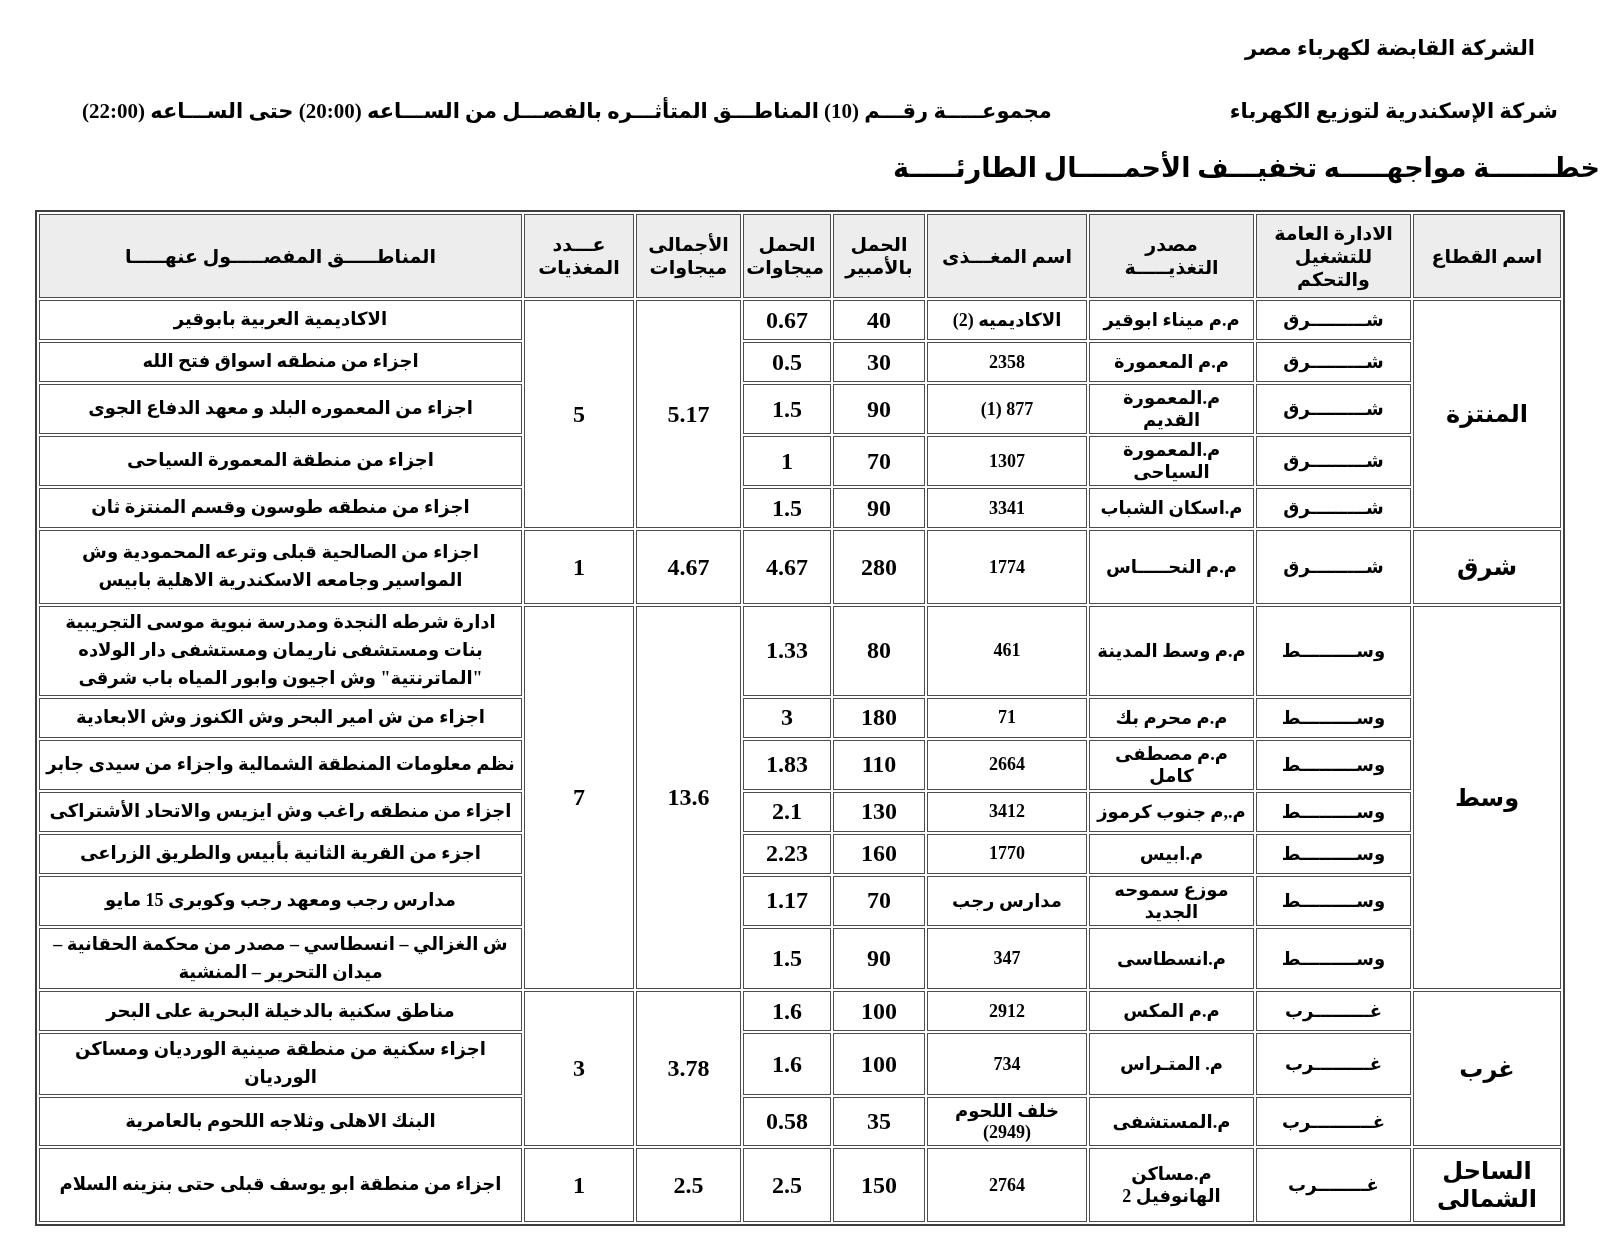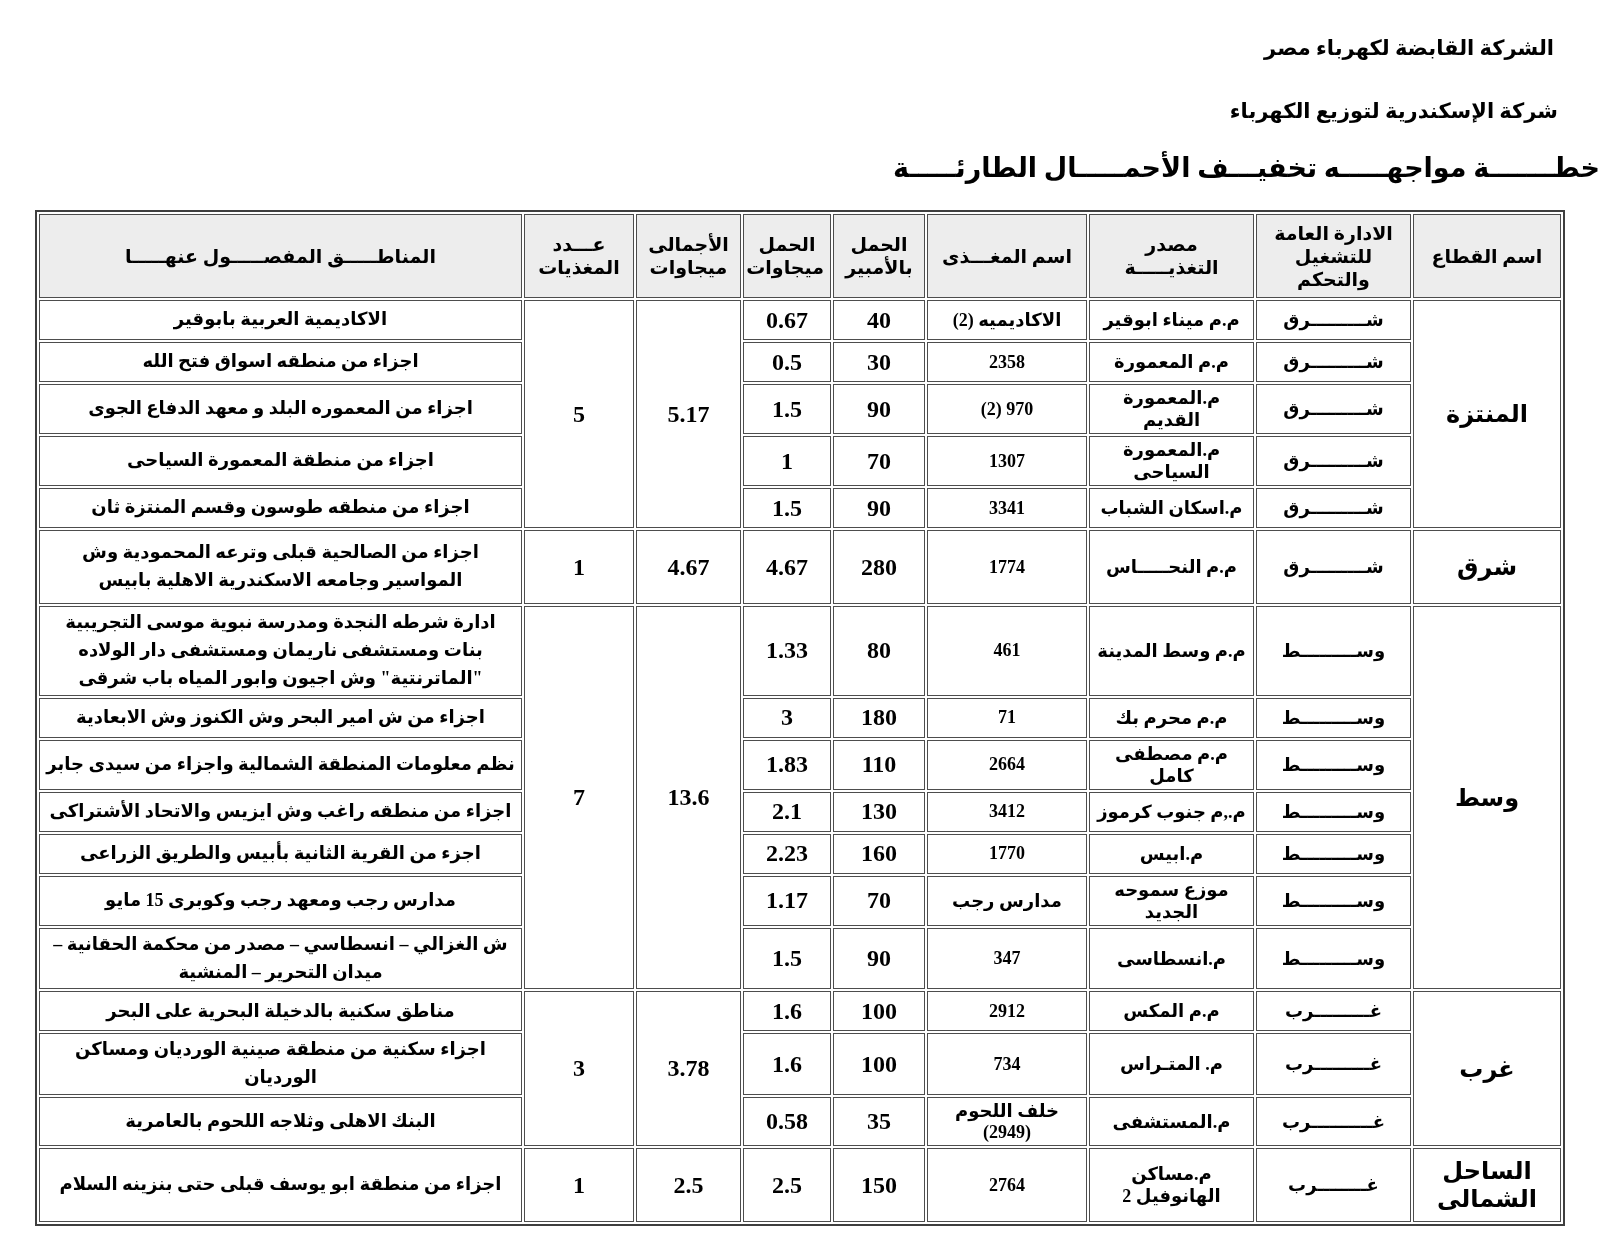--- a/index.html
+++ b/index.html
@@ -5,21 +5,21 @@
   * { margin:0; padding:0; box-sizing:border-box; }
   html,body { background:#ffffff; }
   body { width:1600px; height:1236px; overflow:hidden; }
   .page {
     width:1600px; height:1236px;
     direction:rtl;
     font-family:"Liberation Serif","DejaVu Sans",serif;
     font-weight:bold; color:#000;
     padding-top:36px;
   }
-  .company-top { text-align:right; padding-left:42px; padding-right:46px; font-size:21px; }
+  .company-top { text-align:right; padding-left:42px; padding-right:65px; font-size:21px; }
   .header-line2 {
     display:flex; justify-content:space-between; align-items:center;
     padding-right:42px; padding-left:82px; margin-top:38px;
   }
   .company-sub { font-size:21px;text-align:right; }
   .group-line  { font-size:21px; }
   .doc-title   { text-align:right; font-size:27px; margin-top:28px; }
 
   table.main {
     border-collapse:separate; border-spacing:2px;
@@ -41,20 +41,21 @@
 </style>
 </head>
 <body>
 
 <div class="page">
 
   <div class="company-top">الشركة القابضة لكهرباء مصر</div>
 
   <div class="header-line2">
     <div class="company-sub">شركة الإسكندرية لتوزيع الكهرباء</div>
+    <div class="group-line">مجموعـــــة رقـــم (10) المناطـــق المتأثـــره بالفصـــل من الســـاعه (20:00) حتى الســـاعه (22:00)</div>
   </div>
 
   <div class="doc-title">خطـــــــة مواجهـــــه تخفيـــف الأحمـــــال الطارئـــــة</div>
 
   <table class="main">
     <colgroup>
       <col style="width:148px">
       <col style="width:155px">
       <col style="width:165px">
       <col style="width:160px">
@@ -98,21 +99,21 @@
           <td class="txt">شـــــــــرق</td>
           <td class="txt">م.م المعمورة</td>
           <td class="txt">2358</td>
           <td class="num">30</td>
           <td class="num">0.5</td>
           <td class="area">اجزاء من منطقه اسواق فتح الله</td>
         </tr>
         <tr>
           <td class="txt">شـــــــــرق</td>
           <td class="txt">م.المعمورة القديم</td>
-          <td class="txt">970 (2)</td>
+          <td class="txt">877 (1)</td>
           <td class="num">90</td>
           <td class="num">1.5</td>
           <td class="area">اجزاء من المعموره البلد و معهد الدفاع الجوى</td>
         </tr>
         <tr>
           <td class="txt">شـــــــــرق</td>
           <td class="txt">م.المعمورة السياحى</td>
           <td class="txt">1307</td>
           <td class="num">70</td>
           <td class="num">1</td>

